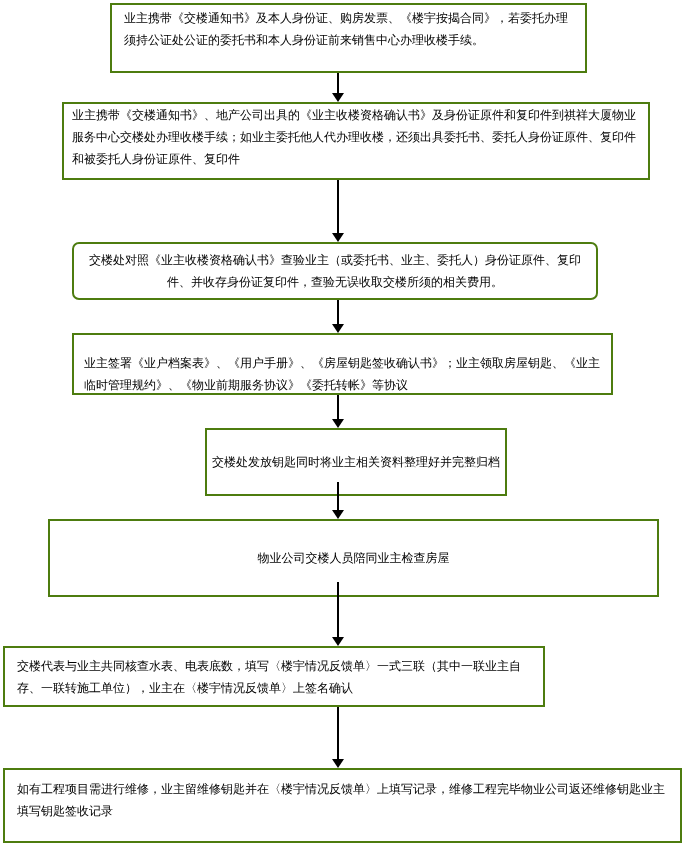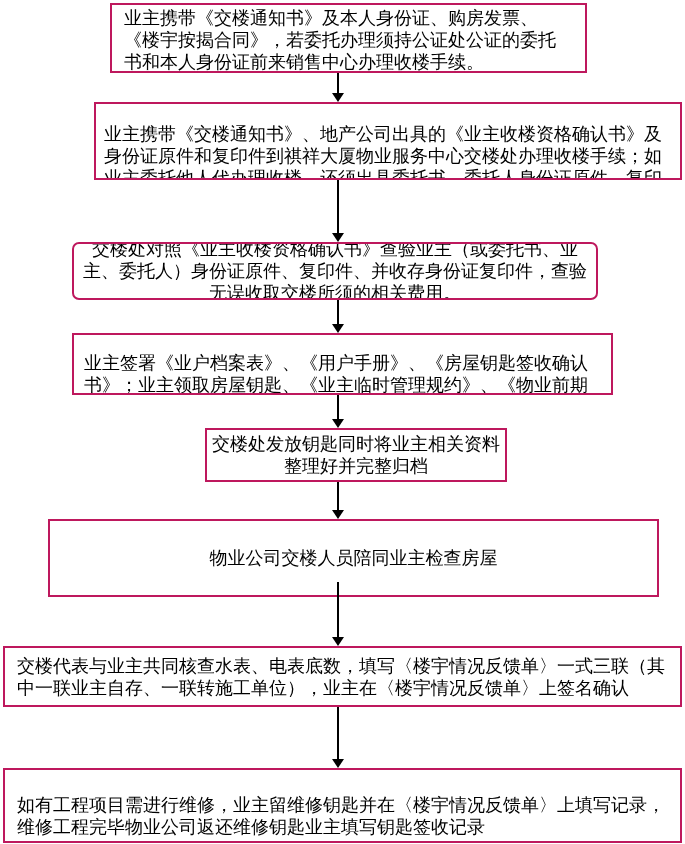--- a/index.html
+++ b/index.html
@@ -10,23 +10,23 @@
     width: 685px;
     height: 844px;
     position: relative;
     background: #ffffff;
     font-family: "Liberation Sans", sans-serif;
     color: #000000;
   }
   .flow-box {
     position: absolute;
     box-sizing: border-box;
-    border: 2px solid #be185d;
+    border: 2px solid #4d7c0f;
     background: #ffffff;
-    font-size: 18px;
+    font-size: 12px;
     line-height: 22px;
     color: #000000;
     overflow: hidden;
   }
   .flow-box.align-left {
     text-align: left;
   }
   .flow-box.align-center {
     display: flex;
     align-items: center;
@@ -54,33 +54,33 @@
     border-left: 6px solid transparent;
     border-right: 6px solid transparent;
     border-top: 9px solid #000000;
   }
 </style>
 </head>
 <body>
 
 <div class="flow-box align-left" style="left:110px; top:3px; width:477px; height:70px; padding:2px 12px;">业主携带《交楼通知书》及本人身份证、购房发票、《楼宇按揭合同》，若委托办理须持公证处公证的委托书和本人身份证前来销售中心办理收楼手续。</div>
 
-<div class="flow-box align-left" style="left:62px; top:102px; width:588px; height:78px; padding:19px 8px;margin-left:32px;">业主携带《交楼通知书》、地产公司出具的《业主收楼资格确认书》及身份证原件和复印件到祺祥大厦物业服务中心交楼处办理收楼手续；如业主委托他人代办理收楼，还须出具委托书、委托人身份证原件、复印件和被委托人身份证原件、复印件</div>
+<div class="flow-box align-left" style="left:62px; top:102px; width:588px; height:78px; padding:0 8px;">业主携带《交楼通知书》、地产公司出具的《业主收楼资格确认书》及身份证原件和复印件到祺祥大厦物业服务中心交楼处办理收楼手续；如业主委托他人代办理收楼，还须出具委托书、委托人身份证原件、复印件和被委托人身份证原件、复印件</div>
 
 <div class="flow-box align-center" style="left:72px; top:242px; width:526px; height:58px; padding:2px 8px;border-radius:7px;">交楼处对照《业主收楼资格确认书》查验业主（或委托书、业主、委托人）身份证原件、复印件、并收存身份证复印件，查验无误收取交楼所须的相关费用。</div>
 
 <div class="flow-box align-left" style="left:72px; top:333px; width:541px; height:62px; padding:17px 10px;">业主签署《业户档案表》、《用户手册》、《房屋钥匙签收确认书》；业主领取房屋钥匙、《业主临时管理规约》、《物业前期服务协议》《委托转帐》等协议</div>
 
-<div class="flow-box align-center" style="left:205px; top:428px; width:302px; height:54px; padding:2px 4px;">交楼处发放钥匙同时将业主相关资料整理好并完整归档</div>
+<div class="flow-box align-center" style="left:205px; top:428px; width:302px; height:68px; padding:2px 4px;">交楼处发放钥匙同时将业主相关资料整理好并完整归档</div>
 
 <div class="flow-box align-center" style="left:48px; top:519px; width:611px; height:78px; padding:2px 8px;">物业公司交楼人员陪同业主检查房屋</div>
 
-<div class="flow-box align-left" style="left:3px; top:646px; width:679px; height:61px; padding:7px 12px;">交楼代表与业主共同核查水表、电表底数，填写〈楼宇情况反馈单〉一式三联（其中一联业主自存、一联转施工单位），业主在〈楼宇情况反馈单〉上签名确认</div>
+<div class="flow-box align-left" style="left:3px; top:646px; width:542px; height:61px; padding:7px 12px;">交楼代表与业主共同核查水表、电表底数，填写〈楼宇情况反馈单〉一式三联（其中一联业主自存、一联转施工单位），业主在〈楼宇情况反馈单〉上签名确认</div>
 
-<div class="flow-box align-left" style="left:3px; top:768px; width:679px; height:75px; padding:24px 12px;">如有工程项目需进行维修，业主留维修钥匙并在〈楼宇情况反馈单〉上填写记录，维修工程完毕物业公司返还维修钥匙业主填写钥匙签收记录</div>
+<div class="flow-box align-left" style="left:3px; top:768px; width:679px; height:75px; padding:8px 12px;">如有工程项目需进行维修，业主留维修钥匙并在〈楼宇情况反馈单〉上填写记录，维修工程完毕物业公司返还维修钥匙业主填写钥匙签收记录</div>
 
 <div class="arrow" style="left:338px; top:73px; height:29px;">
   <div class="arrow-line"></div>
   <div class="arrow-head"></div>
 </div>
 
 <div class="arrow" style="left:338px; top:180px; height:62px;">
   <div class="arrow-line"></div>
   <div class="arrow-head"></div>
 </div>

